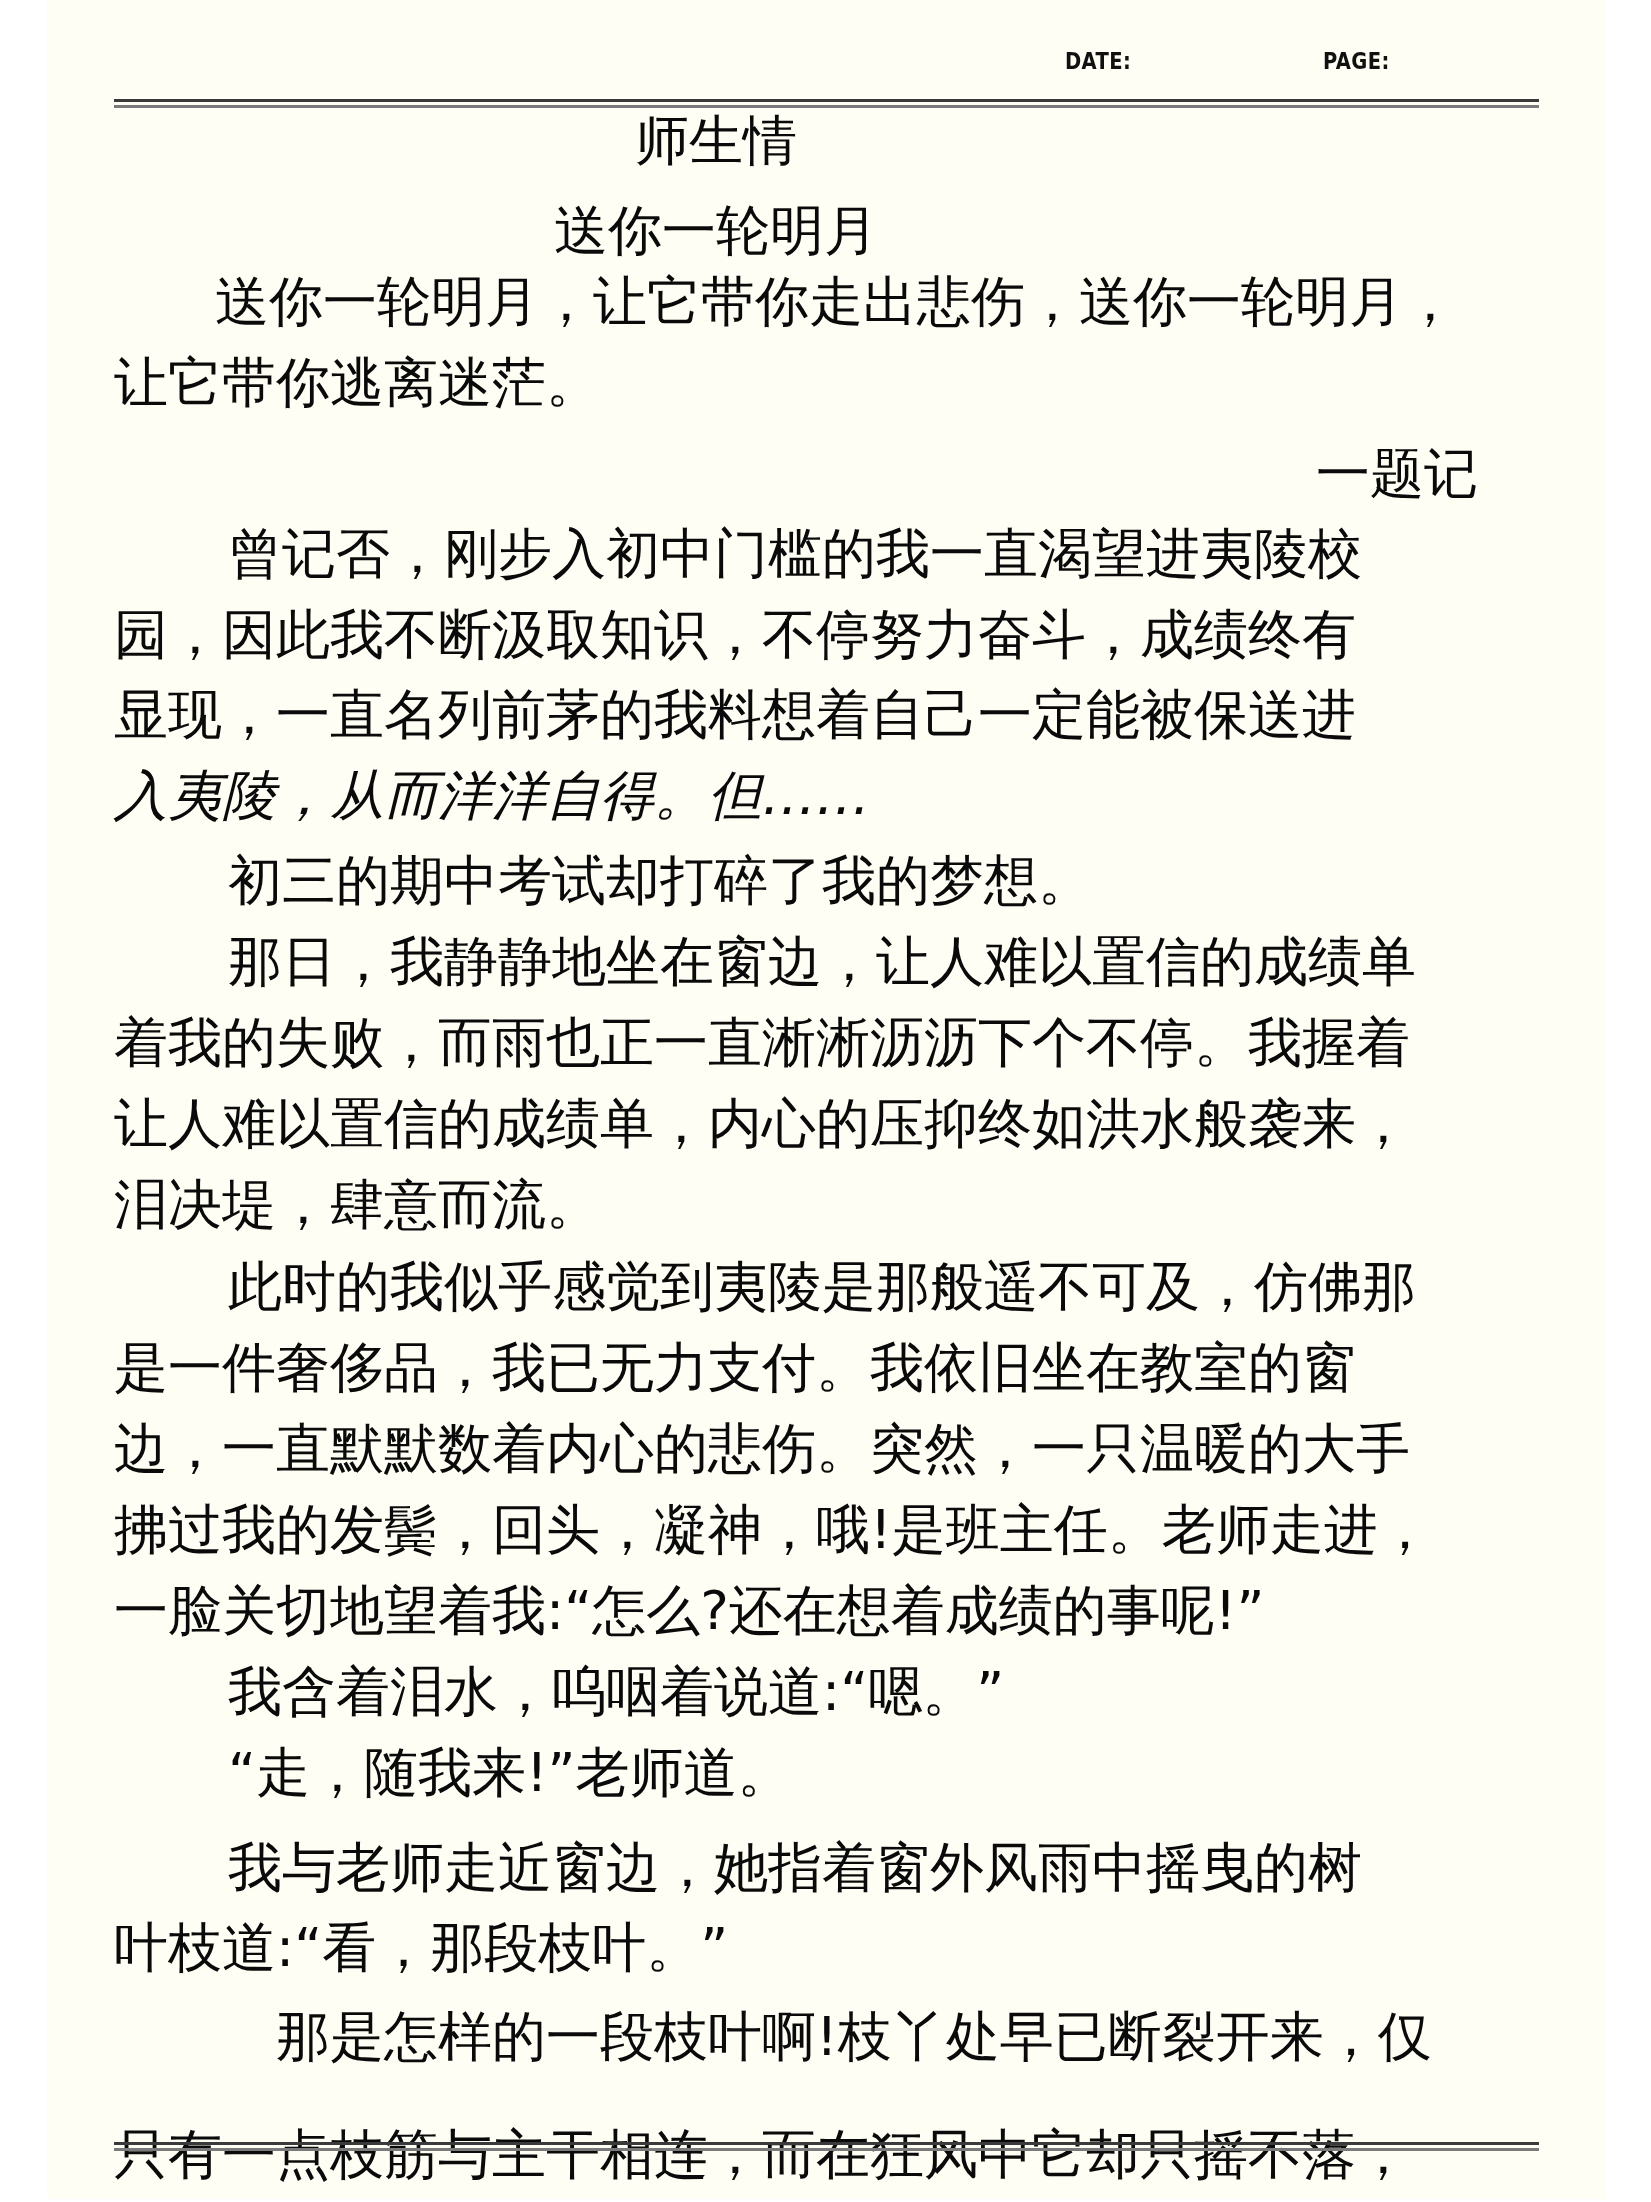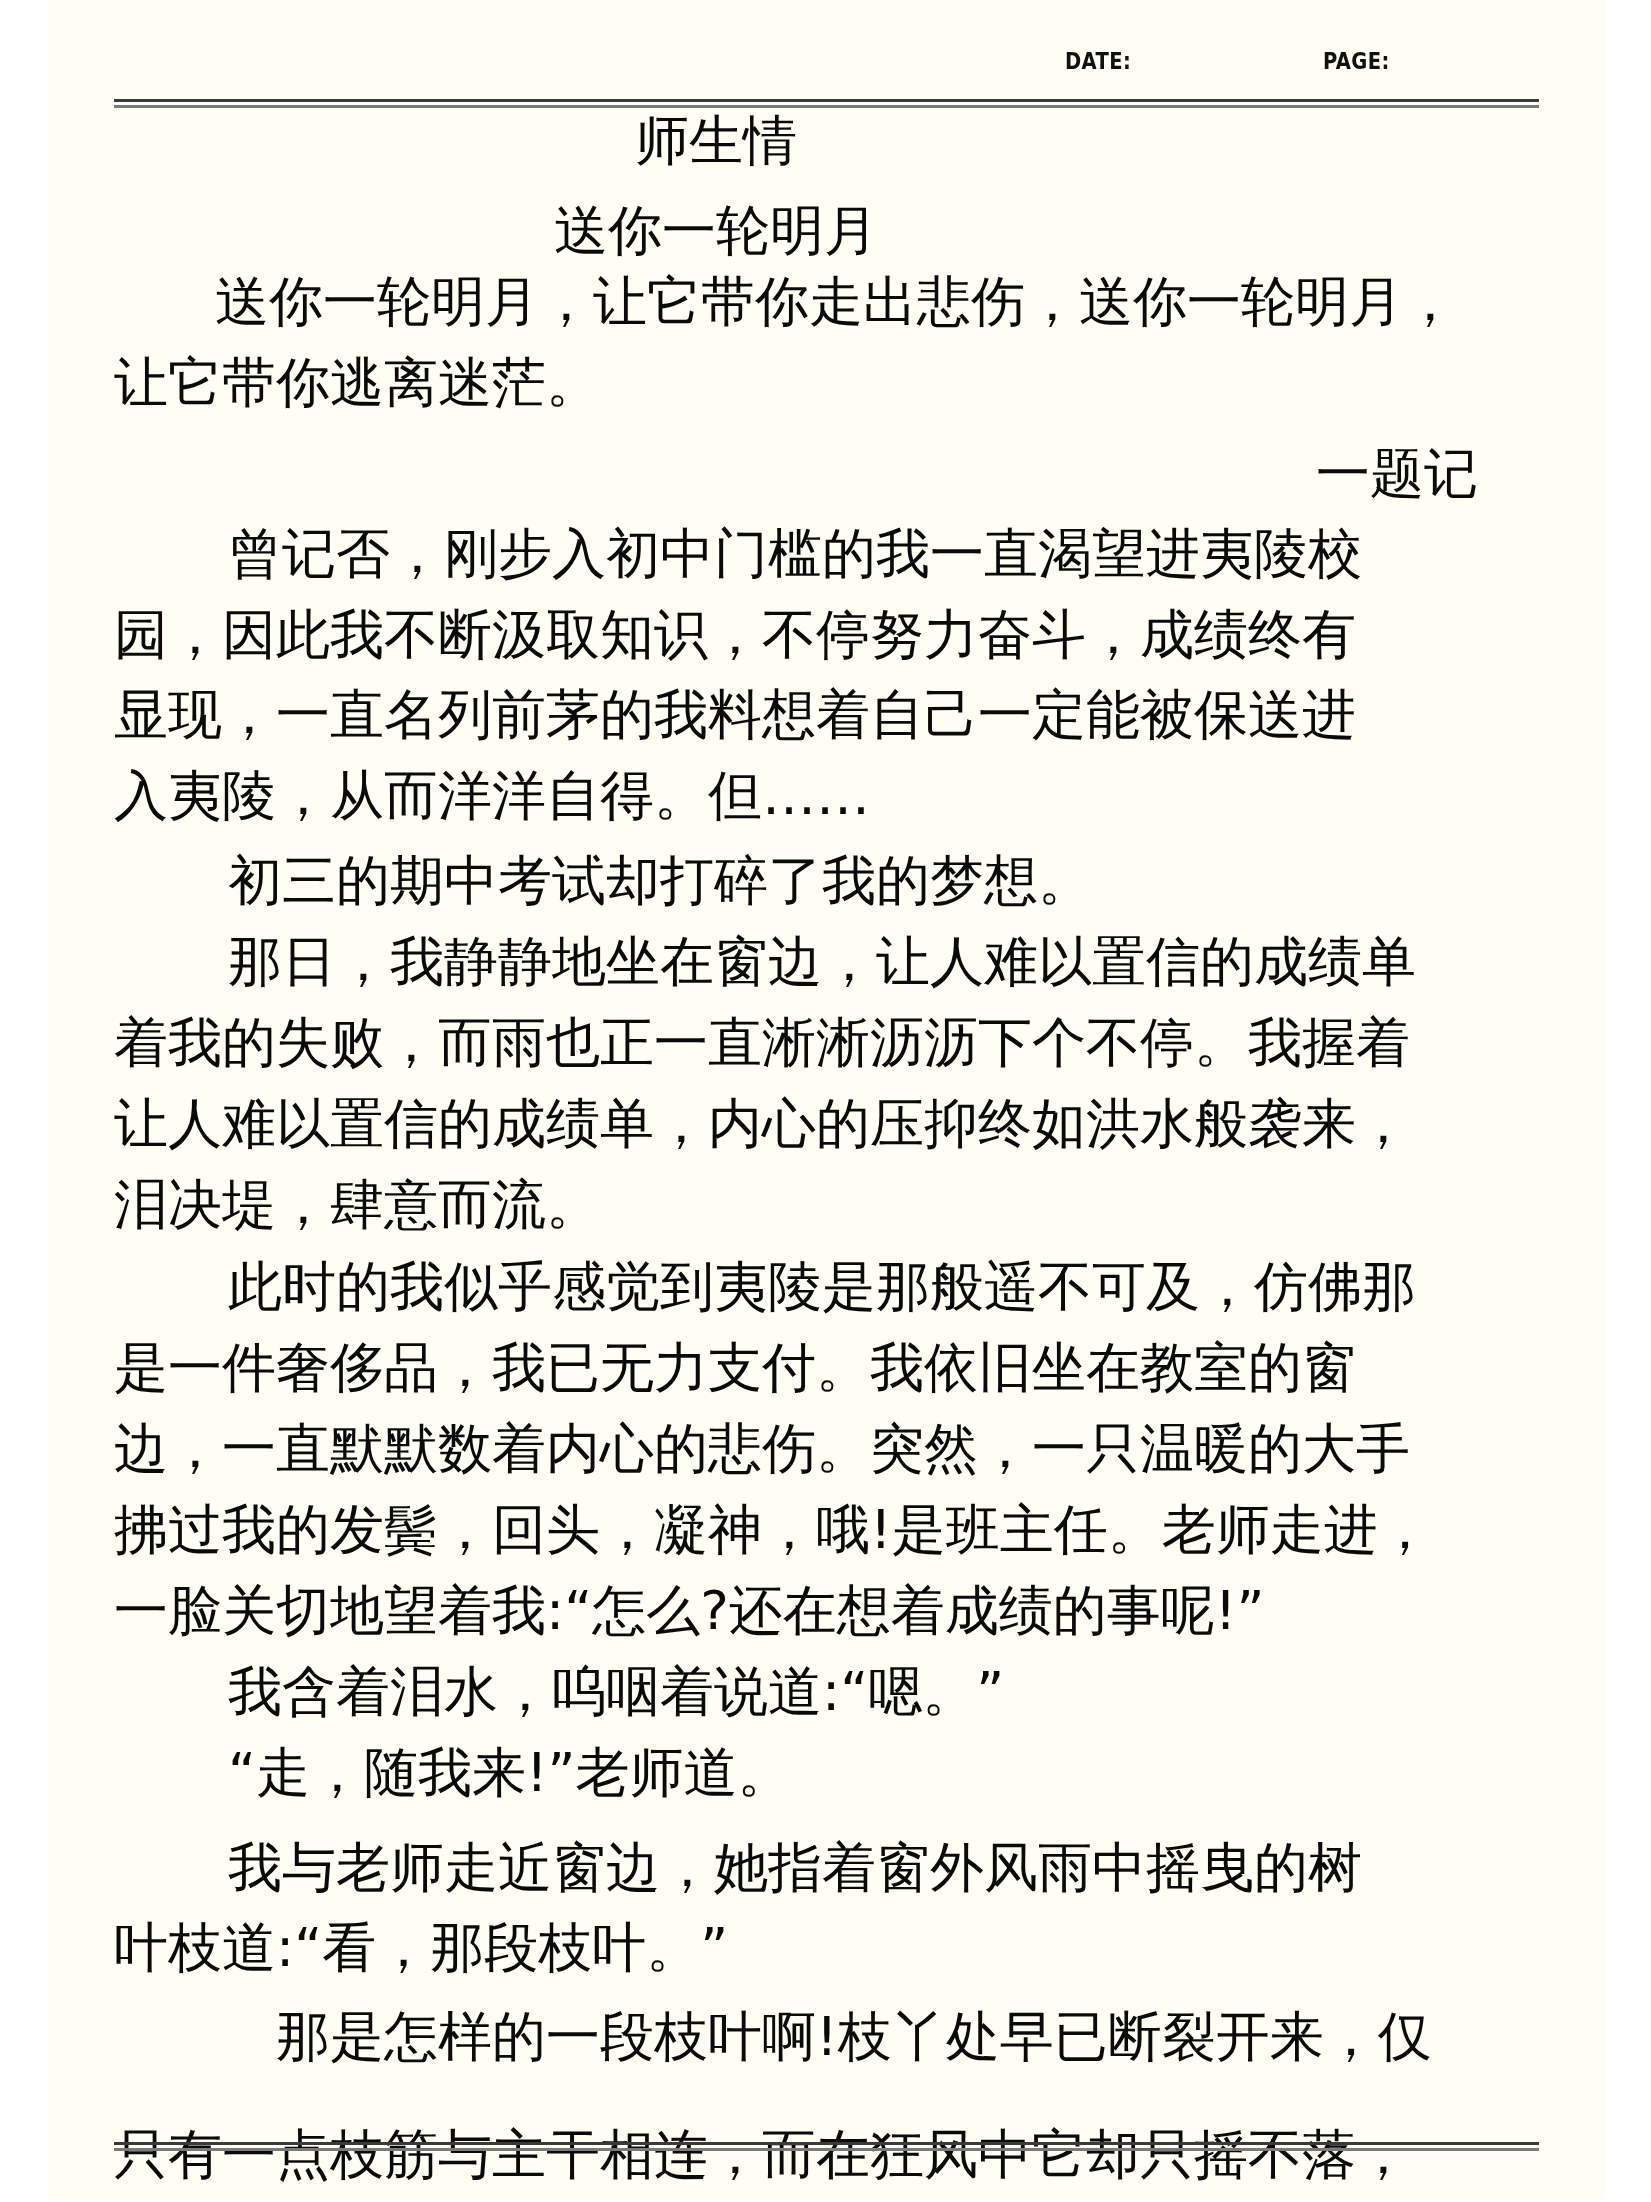--- a/index.html
+++ b/index.html
@@ -47,21 +47,21 @@
 <div class="line center" style="top:106px;">师生情</div>
 <div class="line center" style="top:196px;">送你一轮明月</div>
 
 <div class="line l1" style="top:267px;left:215px;">送你一轮明月，让它带你走出悲伤，送你一轮明月，</div>
 <div class="line l0" style="top:348px;">让它带你逃离迷茫。</div>
 <div class="line right" style="top:439px;">一题记</div>
 
 <div class="line l1" style="top:519px;">曾记否，刚步入初中门槛的我一直渴望进夷陵校</div>
 <div class="line l0" style="top:600px;">园，因此我不断汲取知识，不停努力奋斗，成绩终有</div>
 <div class="line l0" style="top:680px;">显现，一直名列前茅的我料想着自己一定能被保送进</div>
-<div class="line l0" style="top:761px;">入夷陵，从而洋洋自得。但……</div>
+<div class="line l0" style="top:761px;font-style:italic;">入夷陵，从而洋洋自得。但……</div>
 <div class="line l1" style="top:846px;">初三的期中考试却打碎了我的梦想。</div>
 <div class="line l1" style="top:927px;">那日，我静静地坐在窗边，让人难以置信的成绩单</div>
 <div class="line l0" style="top:1008px;">着我的失败，而雨也正一直淅淅沥沥下个不停。我握着</div>
 <div class="line l0" style="top:1089px;">让人难以置信的成绩单，内心的压抑终如洪水般袭来，</div>
 <div class="line l0" style="top:1170px;">泪决堤，肆意而流。</div>
 <div class="line l1" style="top:1252px;">此时的我似乎感觉到夷陵是那般遥不可及，仿佛那</div>
 <div class="line l0" style="top:1333px;">是一件奢侈品，我已无力支付。我依旧坐在教室的窗</div>
 <div class="line l0" style="top:1414px;">边，一直默默数着内心的悲伤。突然，一只温暖的大手</div>
 <div class="line l0" style="top:1495px;">拂过我的发鬓，回头，凝神，哦!是班主任。老师走进，</div>
 <div class="line l0" style="top:1576px;text-align:right;">一脸关切地望着我:“怎么?还在想着成绩的事呢!”</div>

